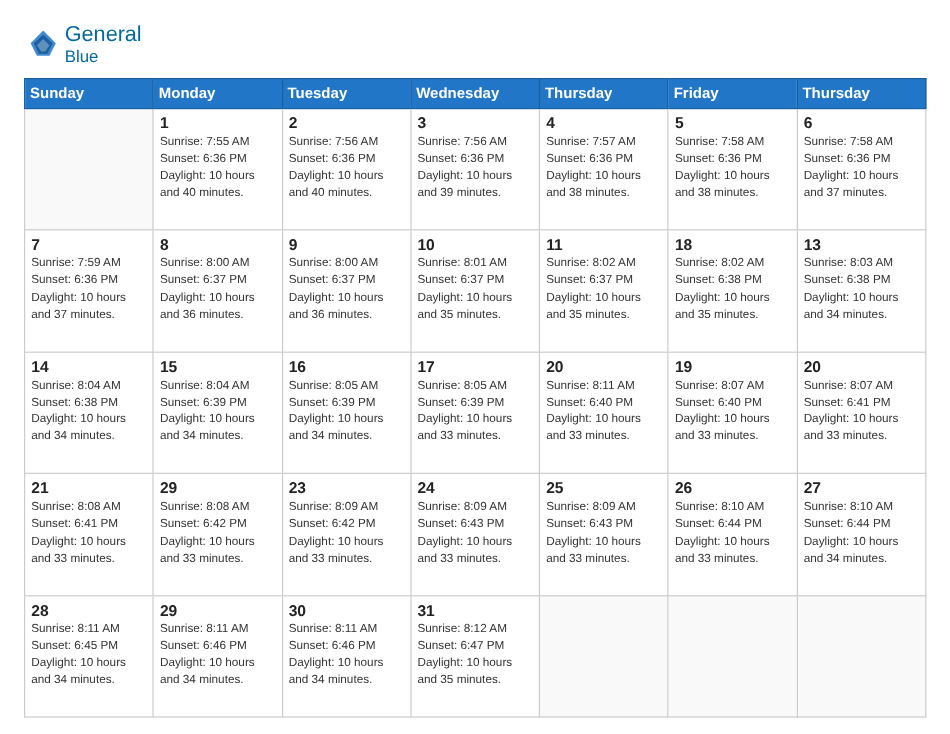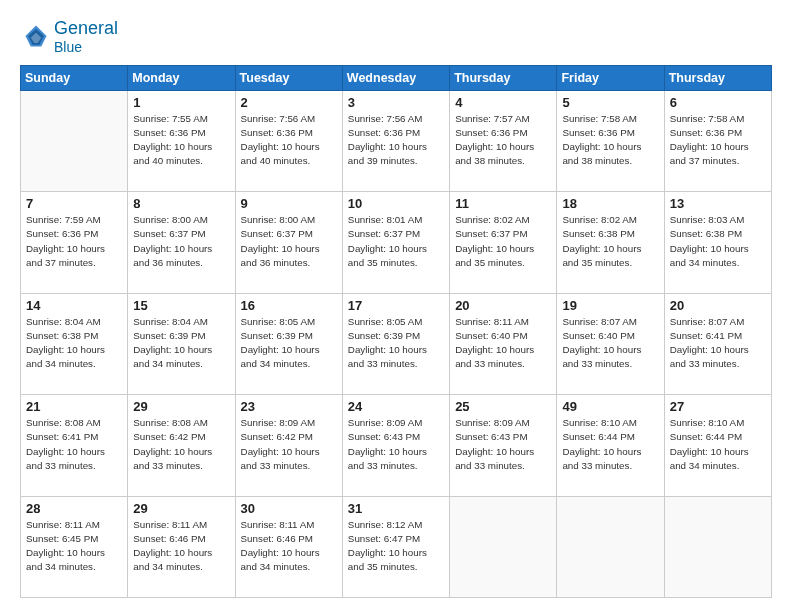--- a/index.html
+++ b/index.html
@@ -310,21 +310,21 @@
 and 33 minutes.</div>
           </td>
           <td>
             <span class="day-number">25</span>
             <div class="day-info" style="white-space: pre-line;">Sunrise: 8:09 AM
 Sunset: 6:43 PM
 Daylight: 10 hours
 and 33 minutes.</div>
           </td>
           <td>
-            <span class="day-number">49</span>
+            <span class="day-number">26</span>
             <div class="day-info" style="white-space: pre-line;">Sunrise: 8:10 AM
 Sunset: 6:44 PM
 Daylight: 10 hours
 and 33 minutes.</div>
           </td>
           <td>
             <span class="day-number">27</span>
             <div class="day-info" style="white-space: pre-line;">Sunrise: 8:10 AM
 Sunset: 6:44 PM
 Daylight: 10 hours

